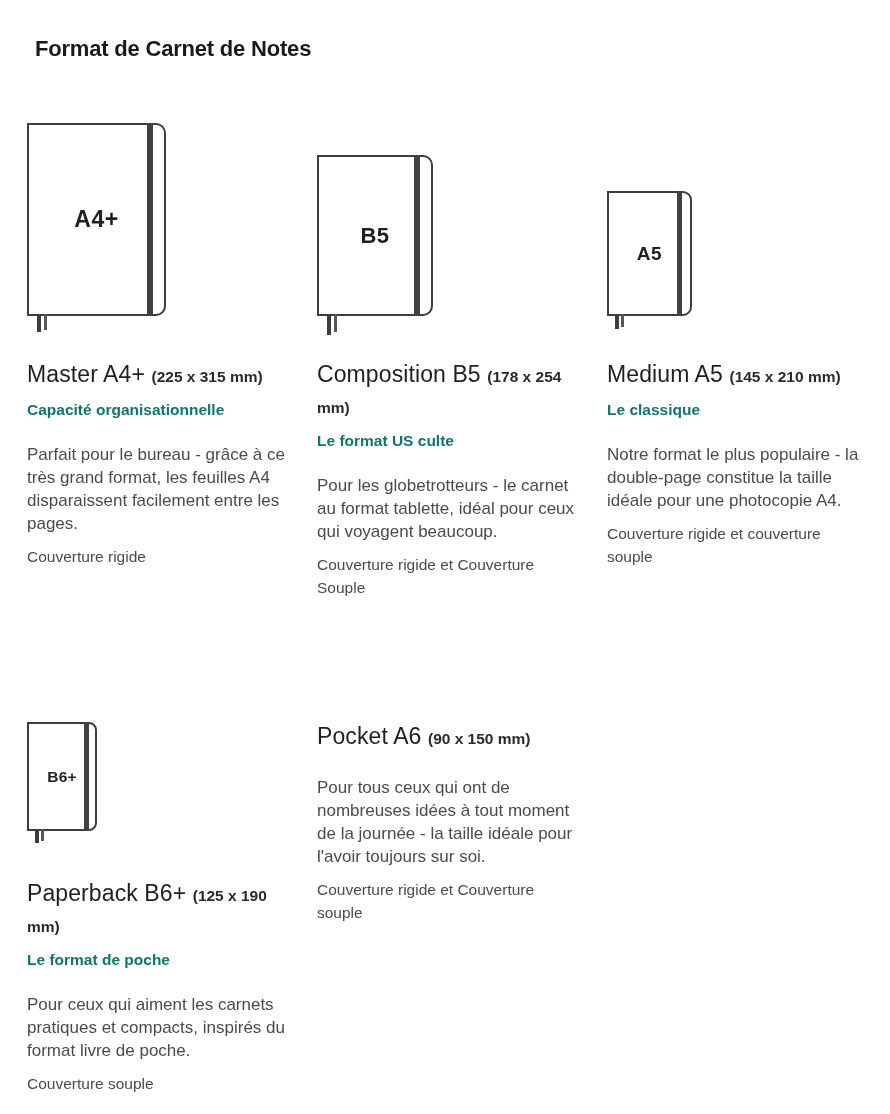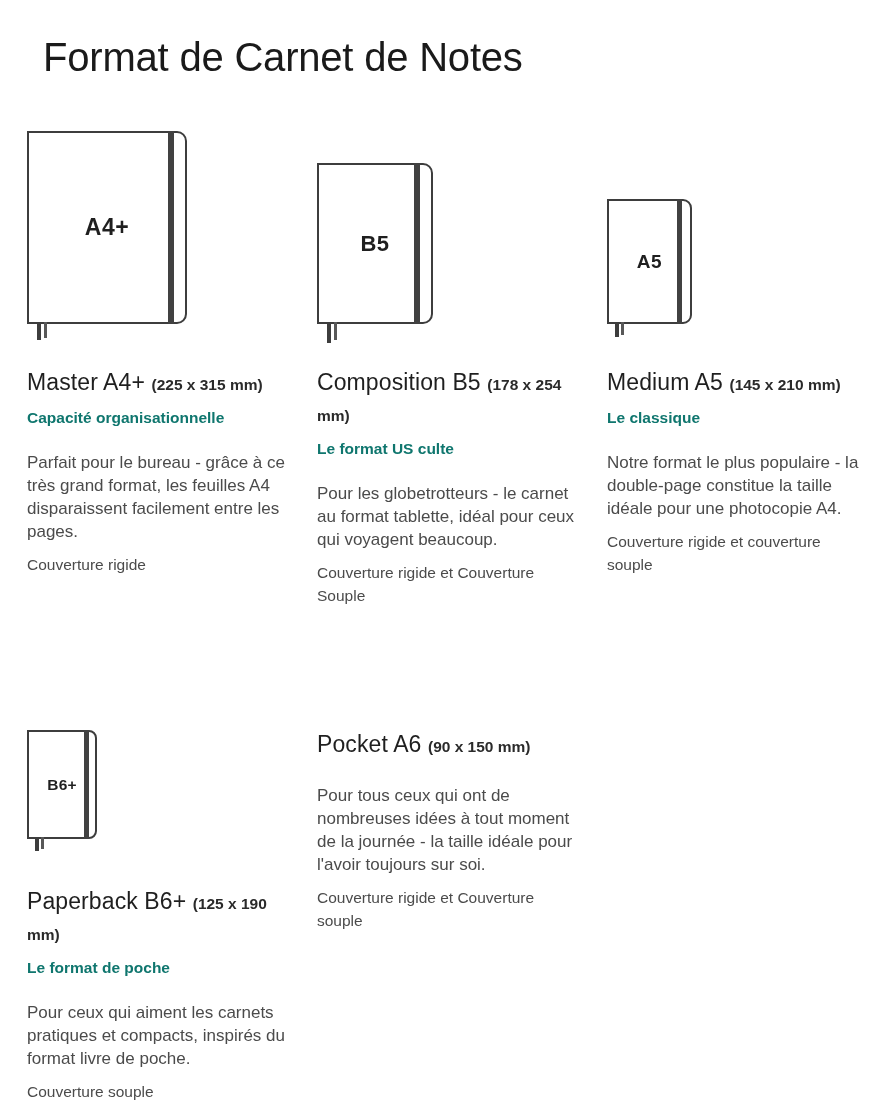--- a/index.html
+++ b/index.html
@@ -7,24 +7,24 @@
   body {
     width: 890px;
     height: 1114px;
     font-family: "Liberation Sans", sans-serif;
     padding: 23px 0 0 27px;
     overflow: hidden;
     color: #1f1f1f;
   }
 
   h1.page-title {
-    margin: 16px;
-    font-size: 40px;
+    margin: 8px;
+    font-size: 22px;
     line-height: 36px;
-    font-weight: 400;
+    font-weight: 700;
     letter-spacing: -0.2px;
     color: #1a1a1a;
   }
 
   .grid {
     margin-top: 56px;
     display: grid;
     grid-template-columns: repeat(3, 262px);
     grid-template-rows: 599px auto;
     column-gap: 28px;
@@ -40,21 +40,21 @@
   .row2 .figure { height: 109px; margin-bottom: 48px; }
 
   .notebook {
     position: relative;
     background: #ffffff;
     border: 2px solid #3d3d3d;
     display: flex;
     align-items: center;
     justify-content: center;
   }
-  .nb-a4plus { width: 160px; height: 193px; border-radius: 0 10px 10px 0; }
+  .nb-a4plus { width: 139px; height: 193px; border-radius: 0 10px 10px 0; }
   .nb-b5     { width: 116px; height: 161px; border-radius: 0 10px 10px 0; }
   .nb-a5     { width: 85px;  height: 125px; border-radius: 0 9px 9px 0; }
   .nb-b6plus { width: 70px;  height: 109px; border-radius: 0 8px 8px 0; }
   .nb-a6     { width: 56px;  height: 92px;  border-radius: 0 7px 7px 0; }
 
   .size-label {
     font-weight: 700;
     color: #1f1f1f;
     letter-spacing: 0.5px;
   }

